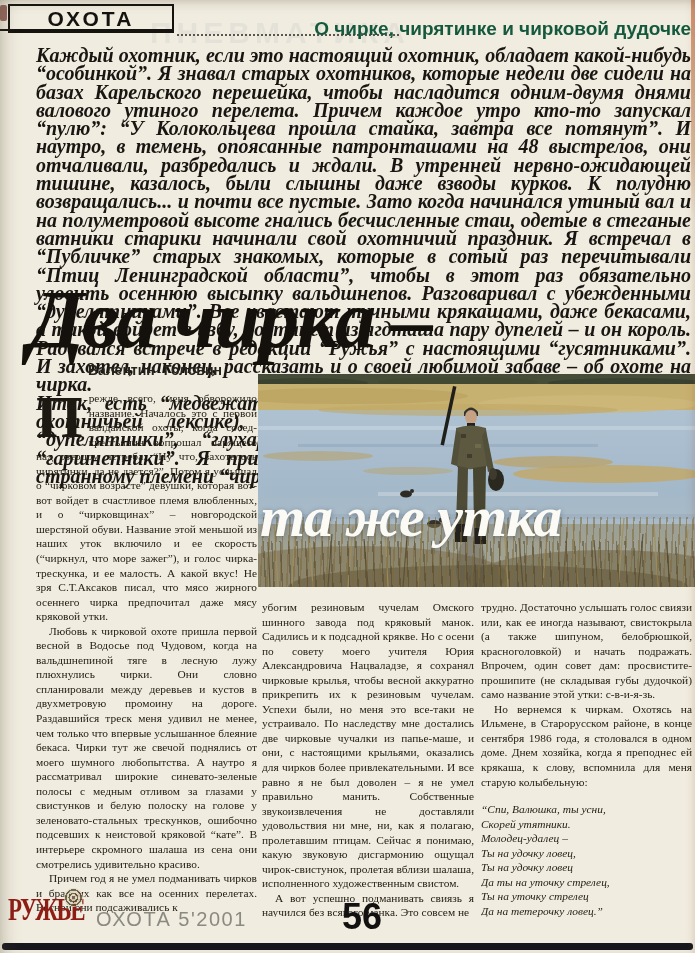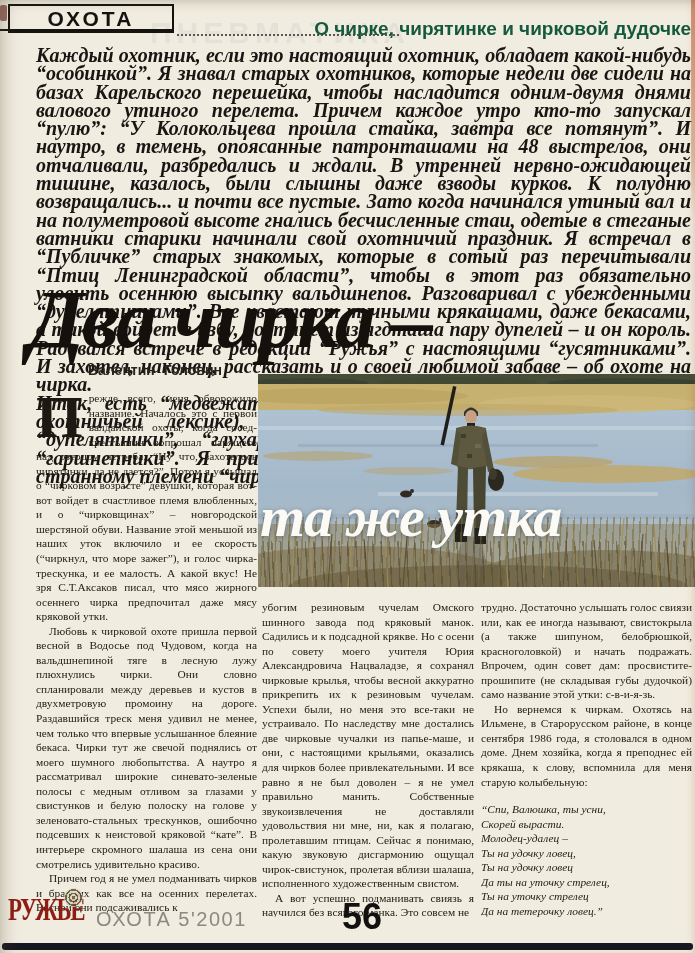--- a/index.html
+++ b/index.html
@@ -191,21 +191,21 @@
   <div class="col col2">
     <p>убогим резиновым чучелам Омского шинного завода под кряковый манок. Садились и к подсадной крякве. Но с осени по совету моего учителя Юрия Александровича Нацваладзе, я сохранял чирковые крылья, чтобы весной аккуратно прикрепить их к резиновым чучелам. Успехи были, но меня это все-таки не устраивало. По наследству мне достались две чирковые чучалки из папье-маше, и они, с настоящими крыльями, оказались для чирков более привлекательными. И все равно я не был доволен – я не умел правильно манить. Собственные звукоизвлечения не доставляли удовольствия ни мне, ни, как я полагаю, пролетавшим птицам. Сейчас я понимаю, какую звуковую дисгармонию ощущал чирок-свистунок, пролетая вблизи шалаша, исполненного художественным свистом.</p>
     <p class="ind">А вот успешно подманивать свиязь я научился без всякого манка. Это совсем не</p>
   </div>
 
   <div class="col col3">
     <p>трудно. Достаточно услышать голос свиязи или, как ее иногда называют, свистокрыла (а также шипуном, белобрюшкой, красноголовкой) и начать подражать. Впрочем, один совет дам: просвистите-прошипите (не складывая губы дудочкой) само название этой утки: с-в-и-я-зь.</p>
     <p class="ind">Но вернемся к чиркам. Охотясь на Ильмене, в Старорусском районе, в конце сентября 1986 года, я столовался в одном доме. Днем хозяйка, когда я преподнес ей крякаша, к слову, вспомнила для меня старую колыбельную:</p>
     <div class="poem">
       <div>“Спи, Валюшка, ты усни,</div>
-      <div>Скорей вырасти.</div>
+      <div>Скорей утятники.</div>
       <div>Молодец-удалец –</div>
       <div>Ты на удочку ловец,</div>
       <div>Ты на удочку ловец</div>
       <div>Да ты на уточку стрелец,</div>
       <div>Ты на уточку стрелец</div>
       <div>Да на тетерочку ловец.”</div>
     </div>
   </div>
 
   <div class="logo">

